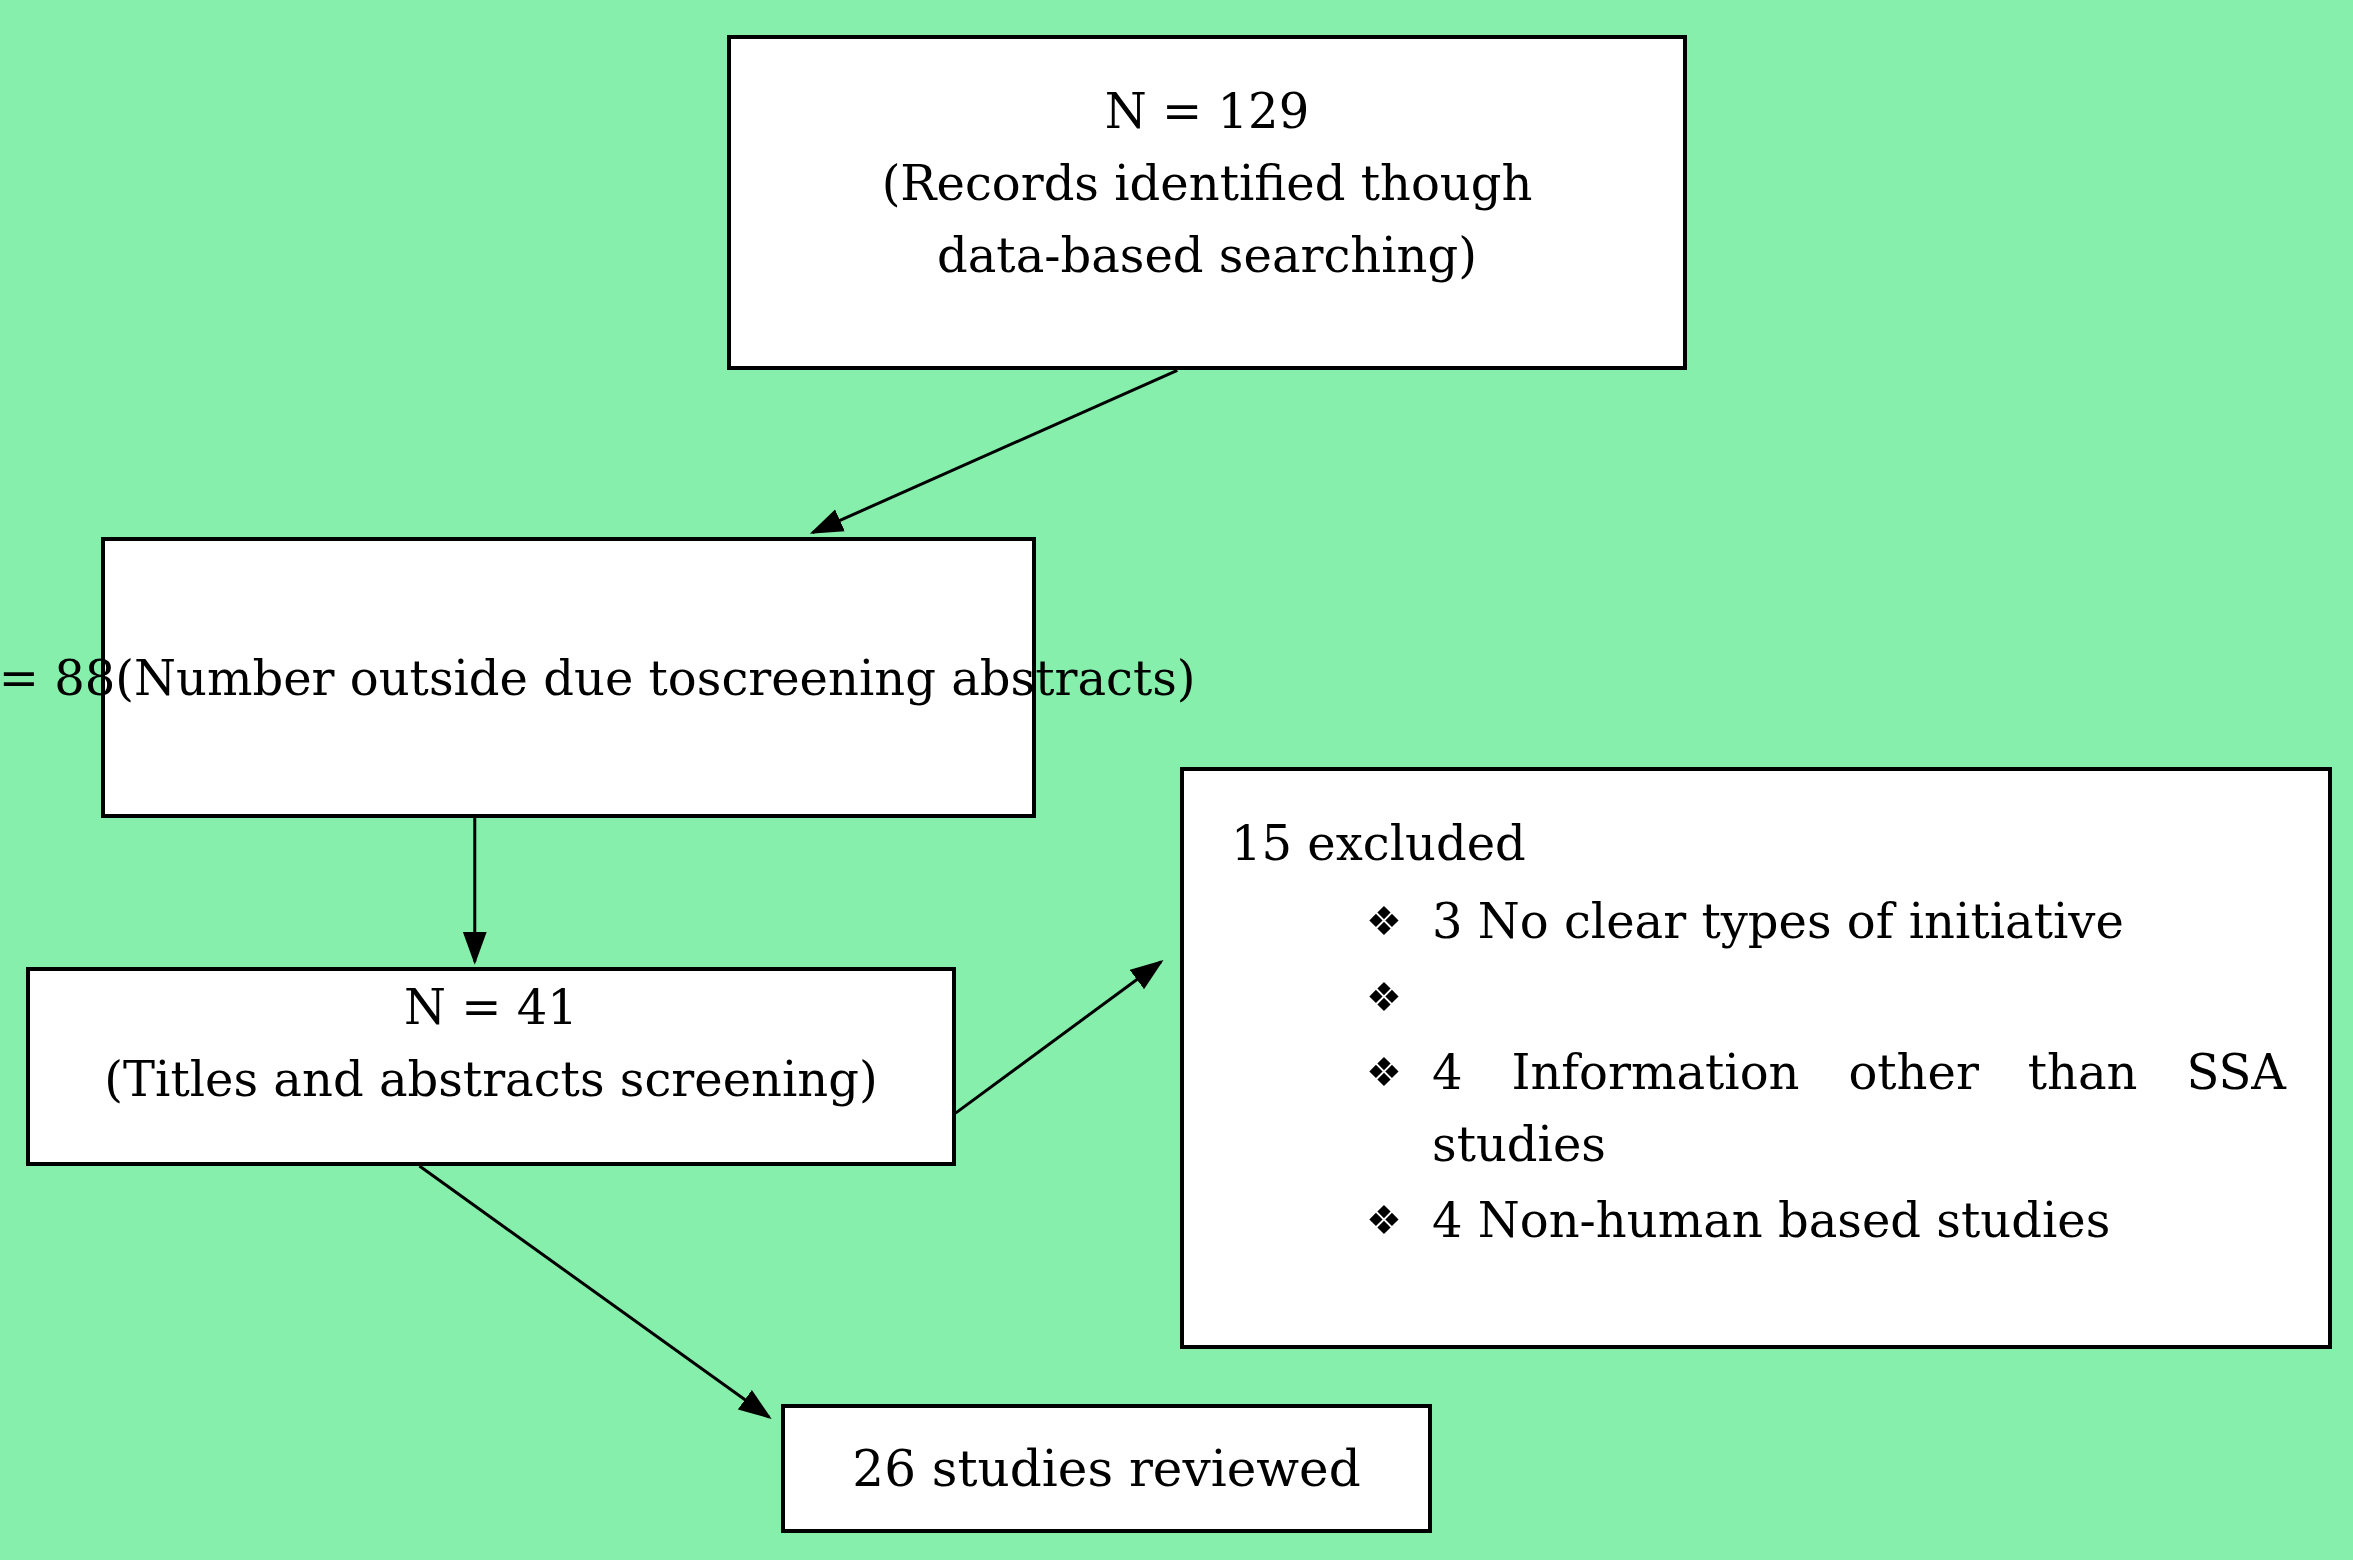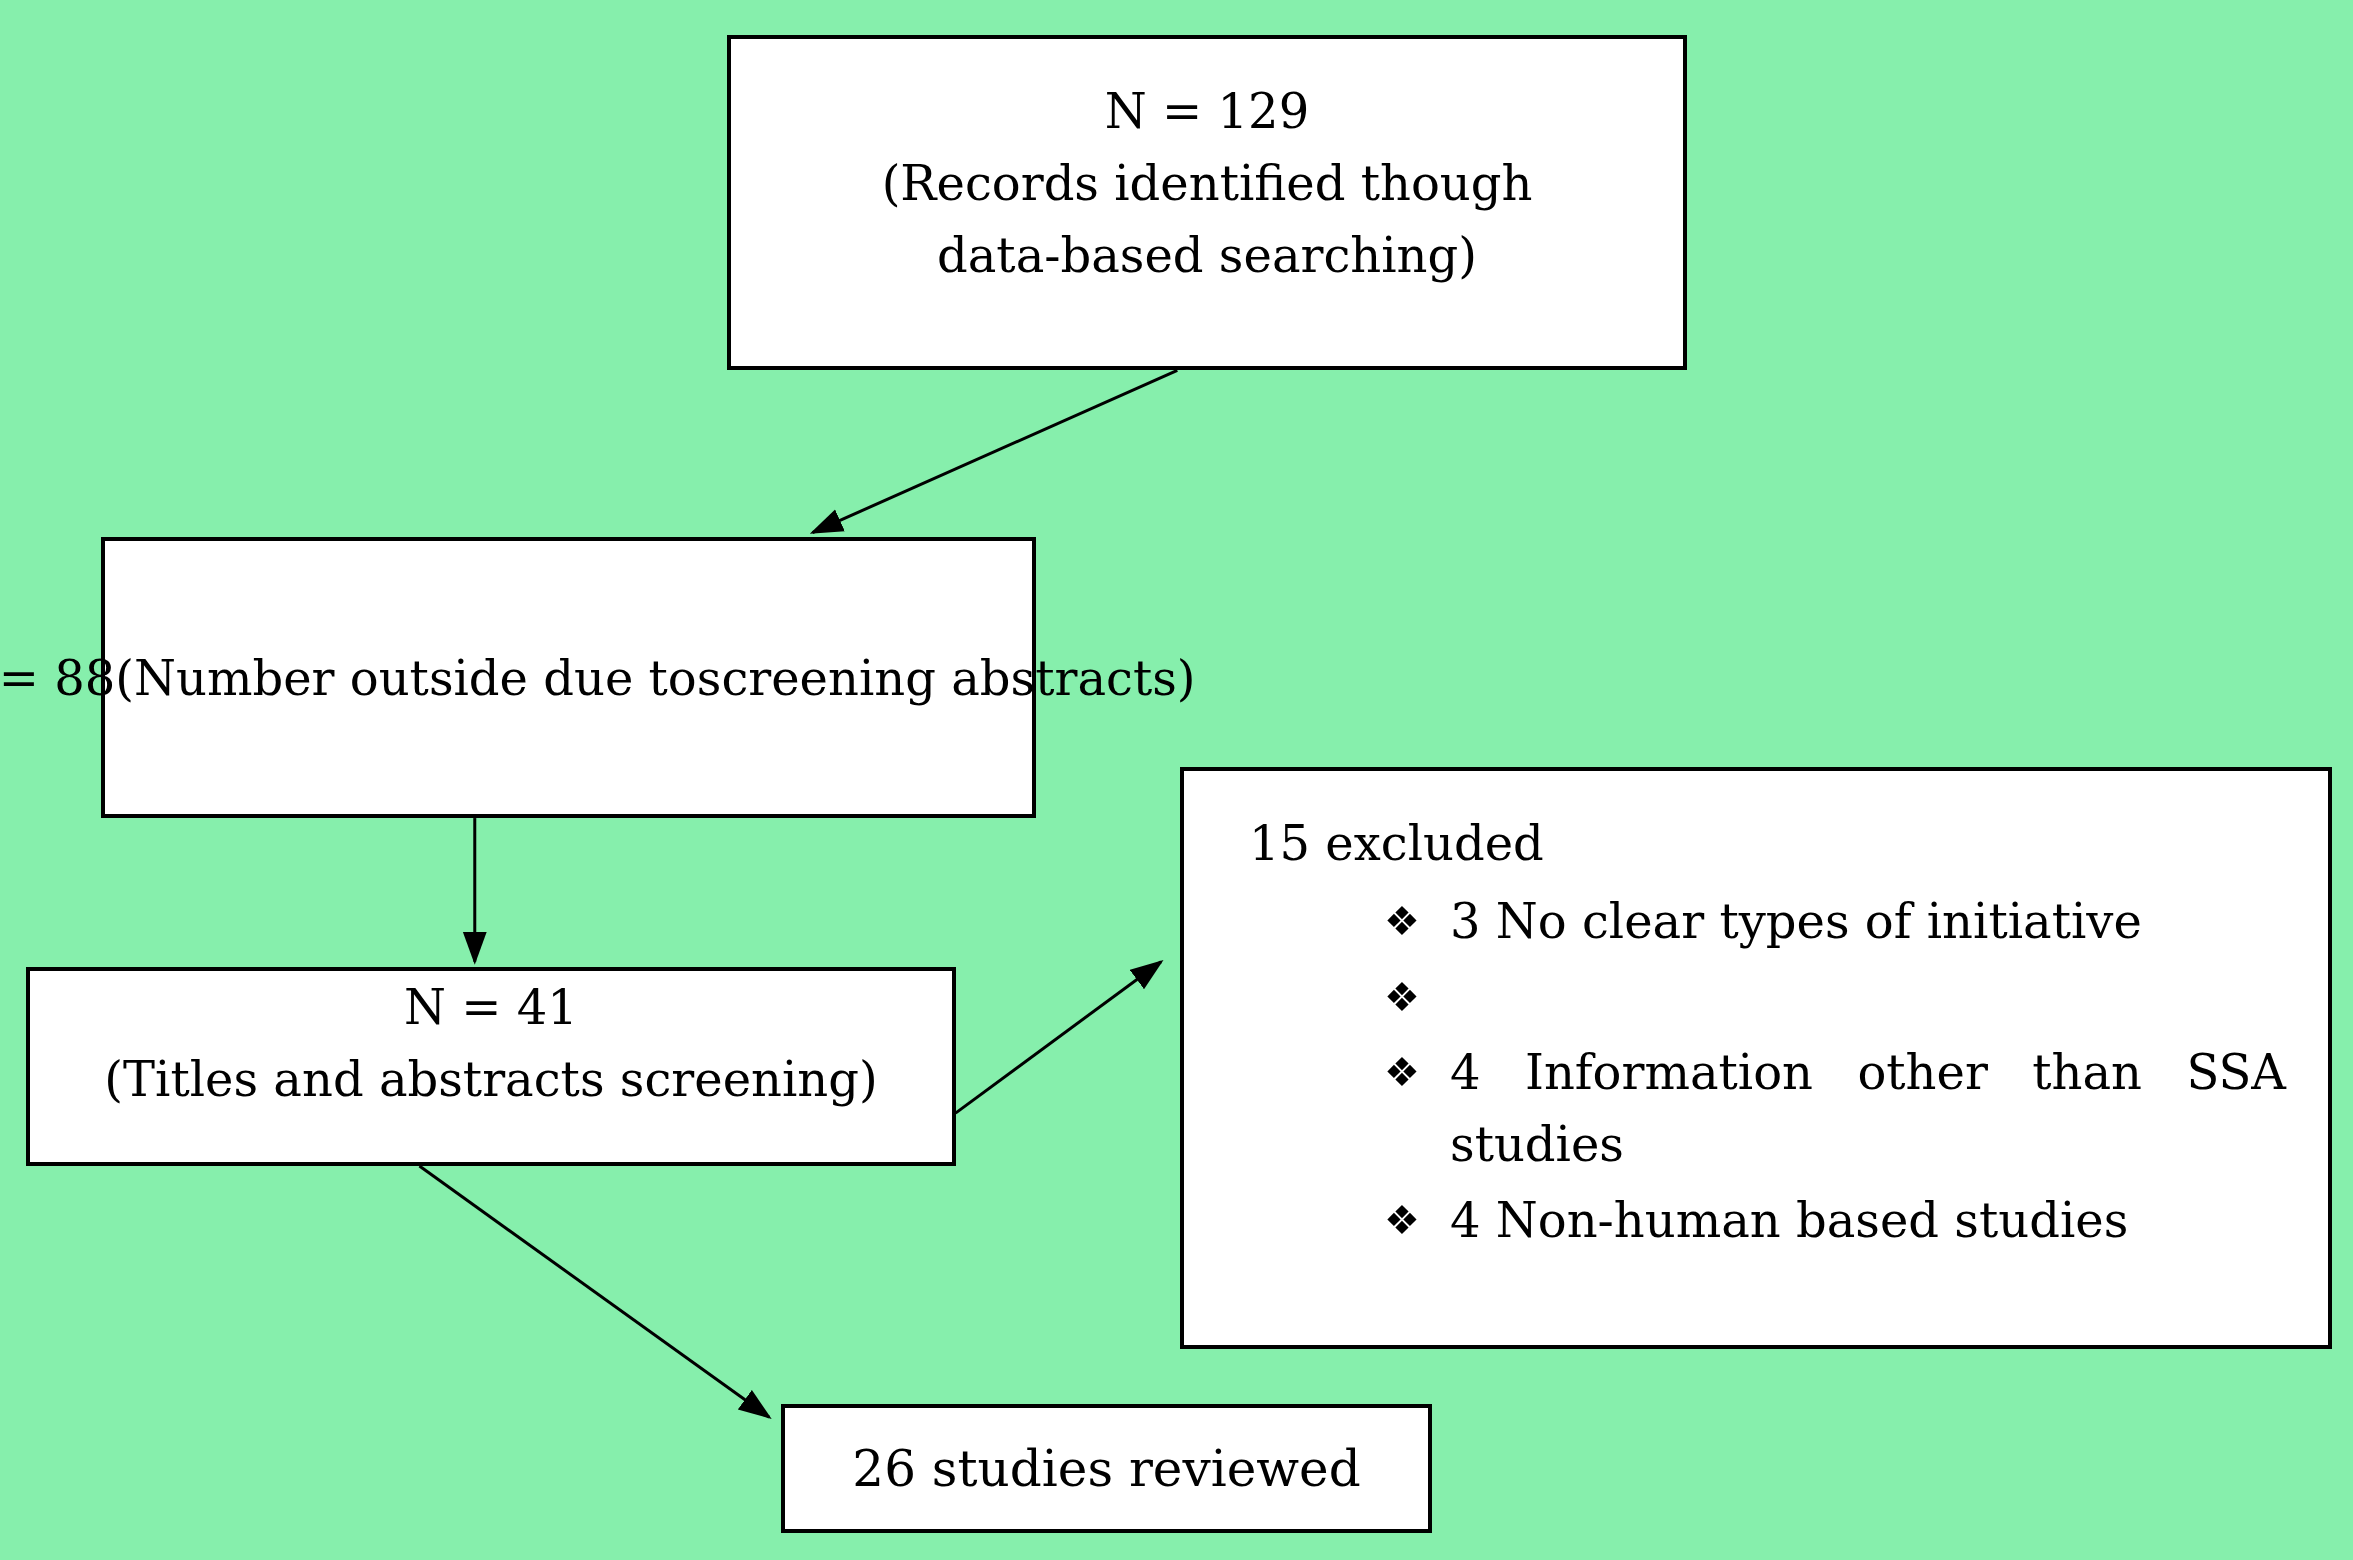--- a/index.html
+++ b/index.html
@@ -34,21 +34,21 @@
   }
   
   #box-title-abstract {
     left: 26px; top: 967px; width: 930px; height: 199px;
     display: flex; flex-direction: column; align-items: center; justify-content: flex-start;
     text-align: center;
   }
   
   #box-exclusions {
     left: 1180px; top: 767px; width: 1152px; height: 582px;
-    padding: 36px 42px 0 65px;
+    padding: 36px 42px 0 47px;
   }
   #box-exclusions .header { margin-bottom: 6px; }
   .excl-item {
     display: flex; align-items: flex-start;
     padding-left: 135px;
     margin-top: 3.6px;
   }
   .excl-item .bullet {
     font-family: "DejaVu Sans", "Liberation Sans", sans-serif;
     font-size: 40px; line-height: 72px;

